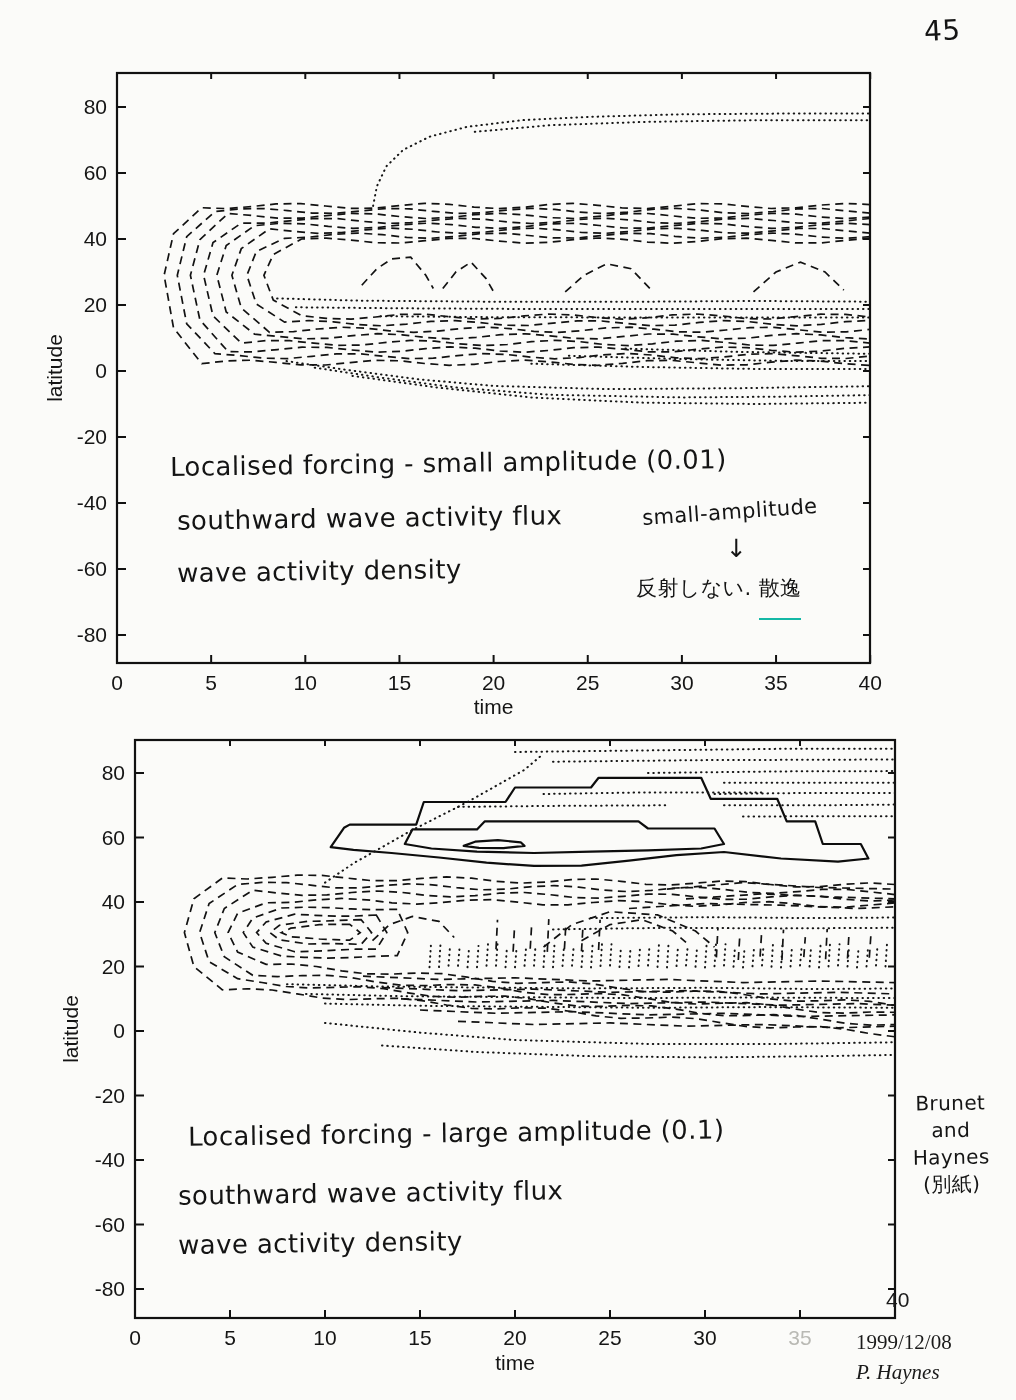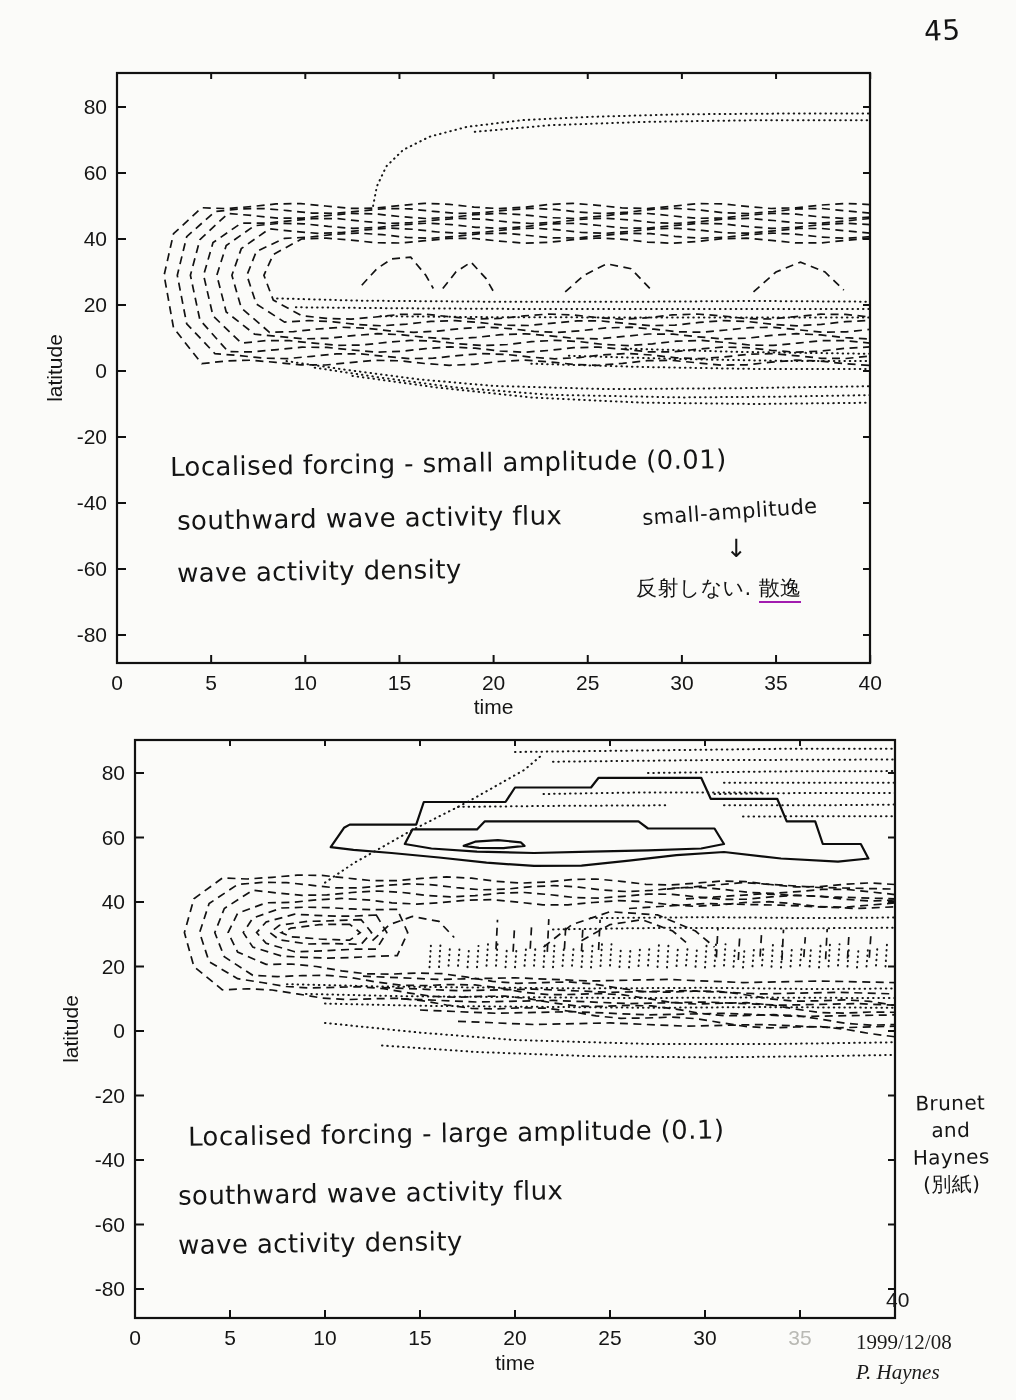--- a/index.html
+++ b/index.html
@@ -10,21 +10,21 @@
   .ticklbl{font-family:"Liberation Sans","DejaVu Sans",sans-serif;font-size:21px;fill:#151515;}
   .ticklbl.faint{fill:#b9b9b4;}
   .axlbl{font-family:"Liberation Sans","DejaVu Sans",sans-serif;font-size:21px;fill:#151515;}
   .c-dashed{fill:none;stroke:#121212;stroke-width:1.7;stroke-dasharray:8 5.5;}
   .c-dotted{fill:none;stroke:#161616;stroke-width:2;stroke-dasharray:0.5 4.8;stroke-linecap:round;}
   .c-solid{fill:none;stroke:#0d0d0d;stroke-width:2.2;stroke-linejoin:round;}
   .hand{position:absolute;color:#141414;font-family:"DejaVu Sans",sans-serif;letter-spacing:.4px;white-space:nowrap;}
   .hand.big{font-size:26px;transform:rotate(-.8deg);}
   .hand.med{font-size:21px;}
   .typed{position:absolute;color:#1a1a1a;font-family:"Liberation Serif","DejaVu Serif",serif;font-size:21px;white-space:nowrap;}
-  .jp-underline{border-bottom:2px solid #a21caf;padding-bottom:1px;}
+  .jp-underline{border-bottom:2px solid #14b8a6;padding-bottom:18px;}
   .margin-note{position:absolute;left:893px;top:1090px;width:116px;text-align:center;color:#141414;font-size:20px;line-height:27px;transform:rotate(-1deg);}
 </style>
 </head>
 <body>
 
 <svg id="plots" width="1016" height="1400" viewBox="0 0 1016 1400">
     <clipPath id="clip0">
       <rect x="117" y="73" width="753" height="590"></rect>
     </clipPath>
     <rect x="117" y="73" width="753" height="590" class="axisbox"></rect>

